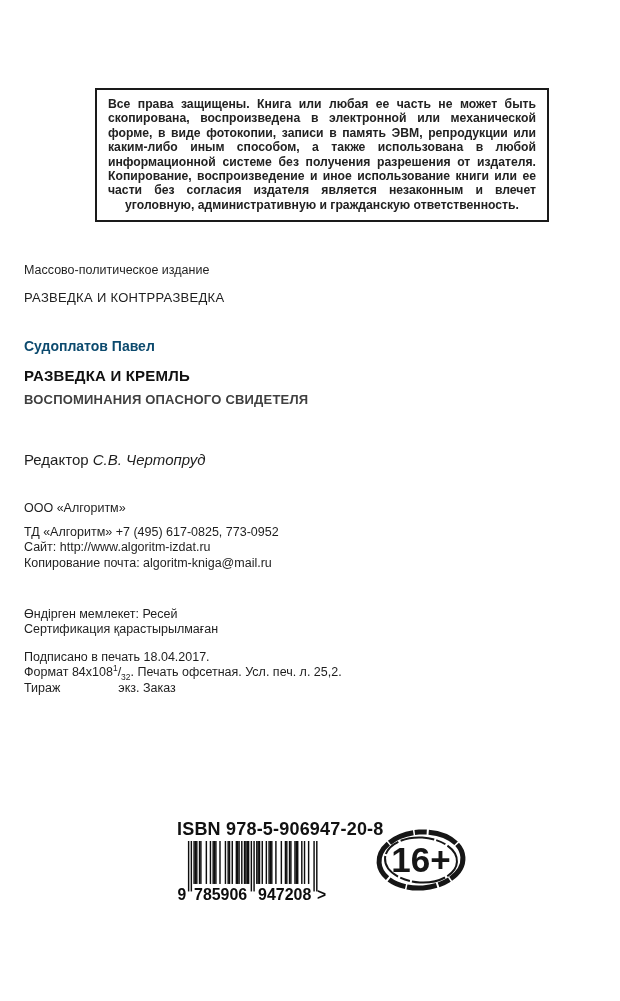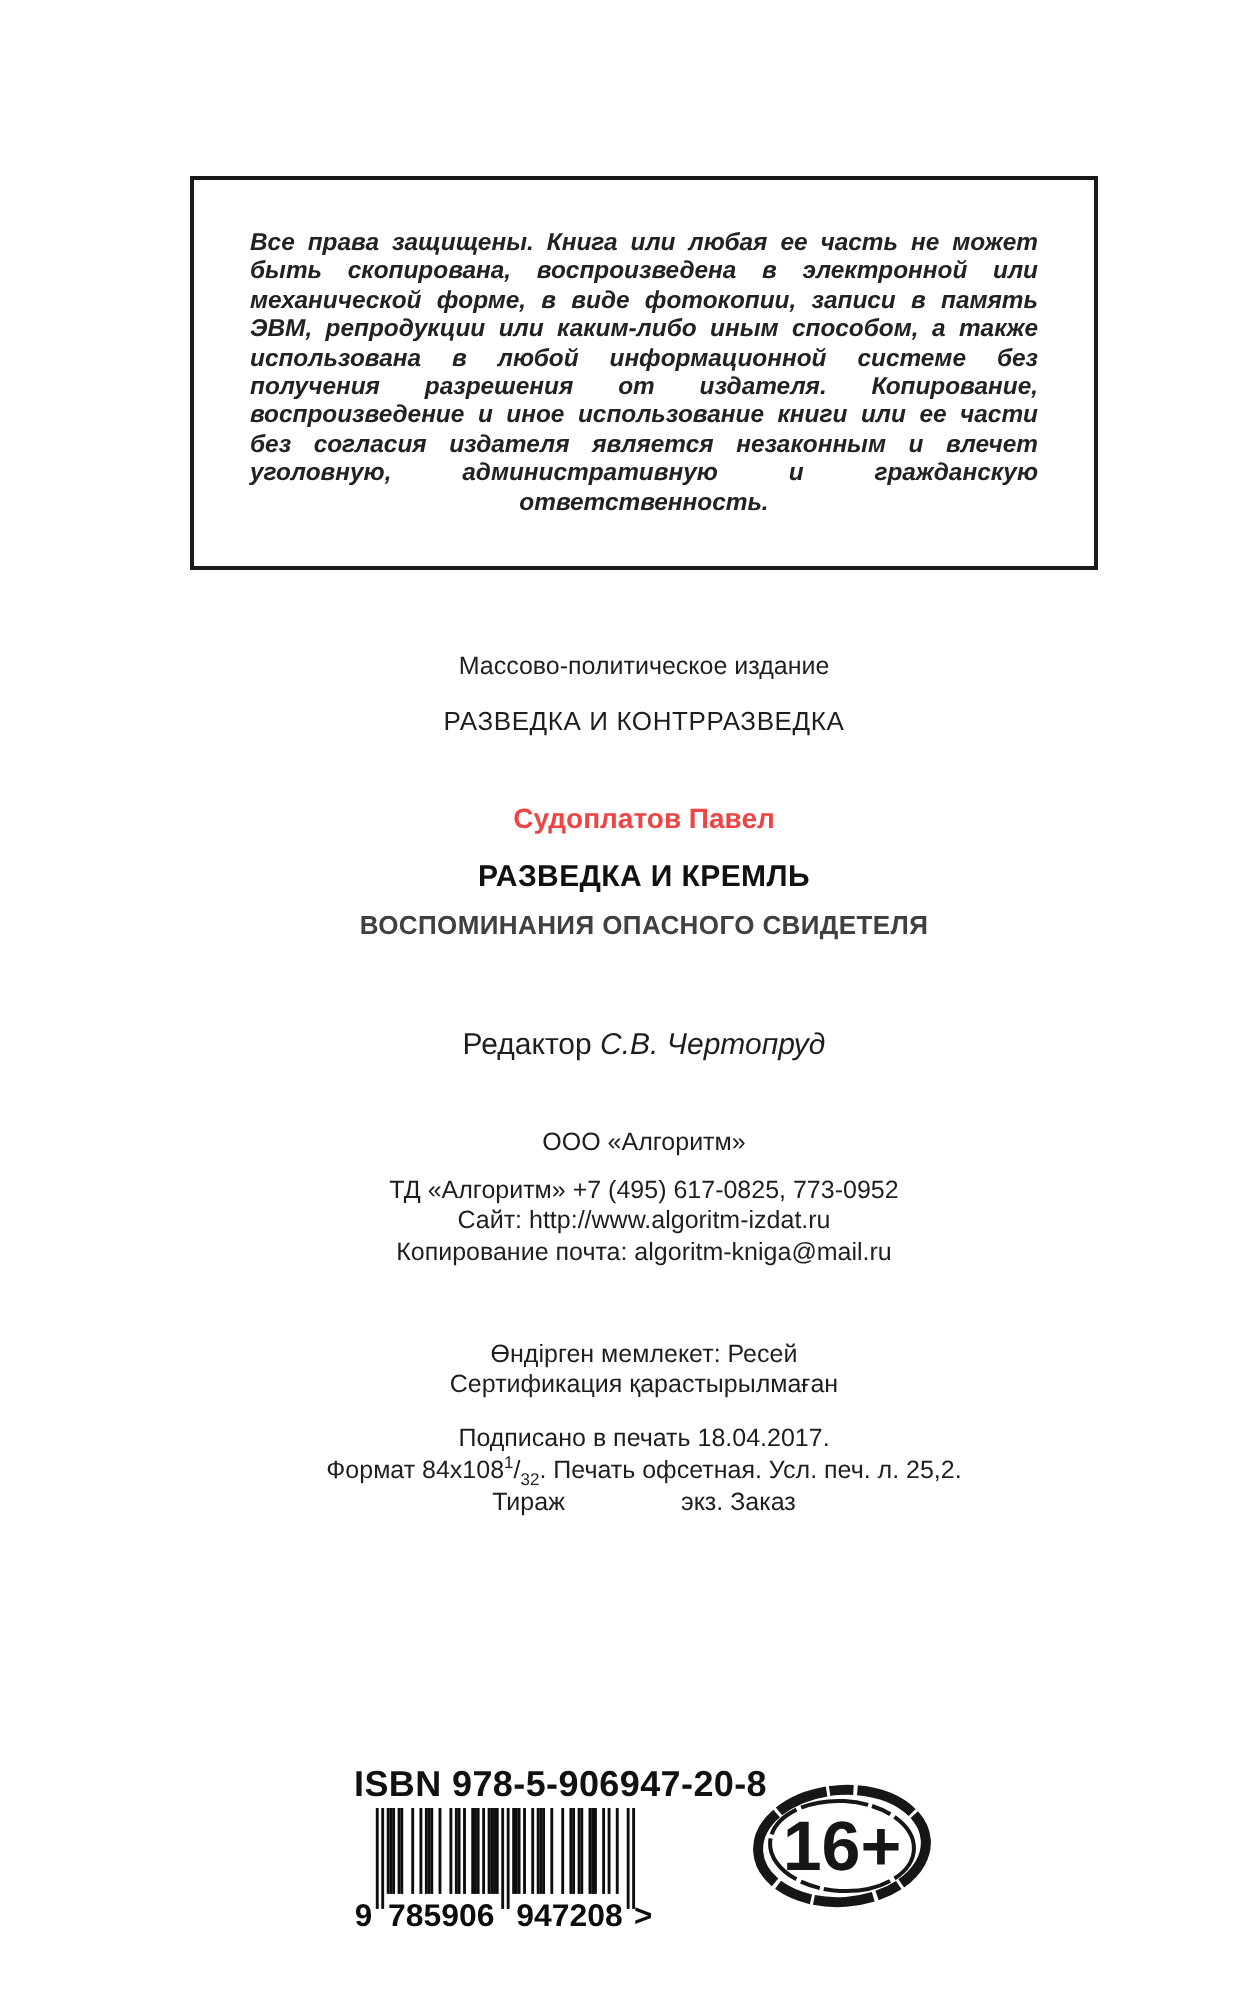--- a/index.html
+++ b/index.html
@@ -17,33 +17,32 @@
     box-sizing: border-box;
   }
   .legal-box {
     margin: 88px auto 0 auto;
     width: 454px;
     border: 2px solid #1a1a1a;
     padding: 7px 11px 8px 11px;
     box-sizing: border-box;
   }
   .legal-box p {
-    margin: 17px;
-    font-style: italic;
+    margin: 0;
     font-weight: bold;
     font-size: 12.2px;
     line-height: 1.18;
     text-align: justify;
     text-align-last: center;
     color: #222;
   }
-  .c { text-align: center; }
+  .c { text-align: left; }
   .edition-type   { margin-top: 41px; font-size: 12.5px; }
   .series-title   { margin-top: 13px; font-size: 13px; letter-spacing: 0.3px; }
-  .author-name    { margin-top: 33px; font-size: 14px; font-weight: bold; color: #ef4444; }
+  .author-name    { margin-top: 33px; font-size: 14px; font-weight: bold; color: #0c4a6e; }
   .book-title     { margin-top: 13px; font-size: 15px; font-weight: bold; color: #111; letter-spacing: 0.2px; }
   .book-subtitle  { margin-top: 8px;  font-size: 13px; font-weight: bold; color: #404040; letter-spacing: 0.2px; }
   .editor-line    { margin-top: 44px; font-size: 15px; }
   .editor-line .it { font-style: italic; }
   .publisher-line { margin-top: 33px; font-size: 12.5px; }
   .trade-block    { margin-top: 10px; font-size: 12.5px; line-height: 15.3px; }
   .kazakh-block   { margin-top: 36px; font-size: 12.5px; line-height: 15.3px; }
   .print-block    { margin-top: 12px; font-size: 12.5px; line-height: 15.8px; }
   .print-block sup { font-size: 8.5px; vertical-align: super; line-height: 0; }
   .print-block sub { font-size: 8.5px; vertical-align: sub;   line-height: 0; }

